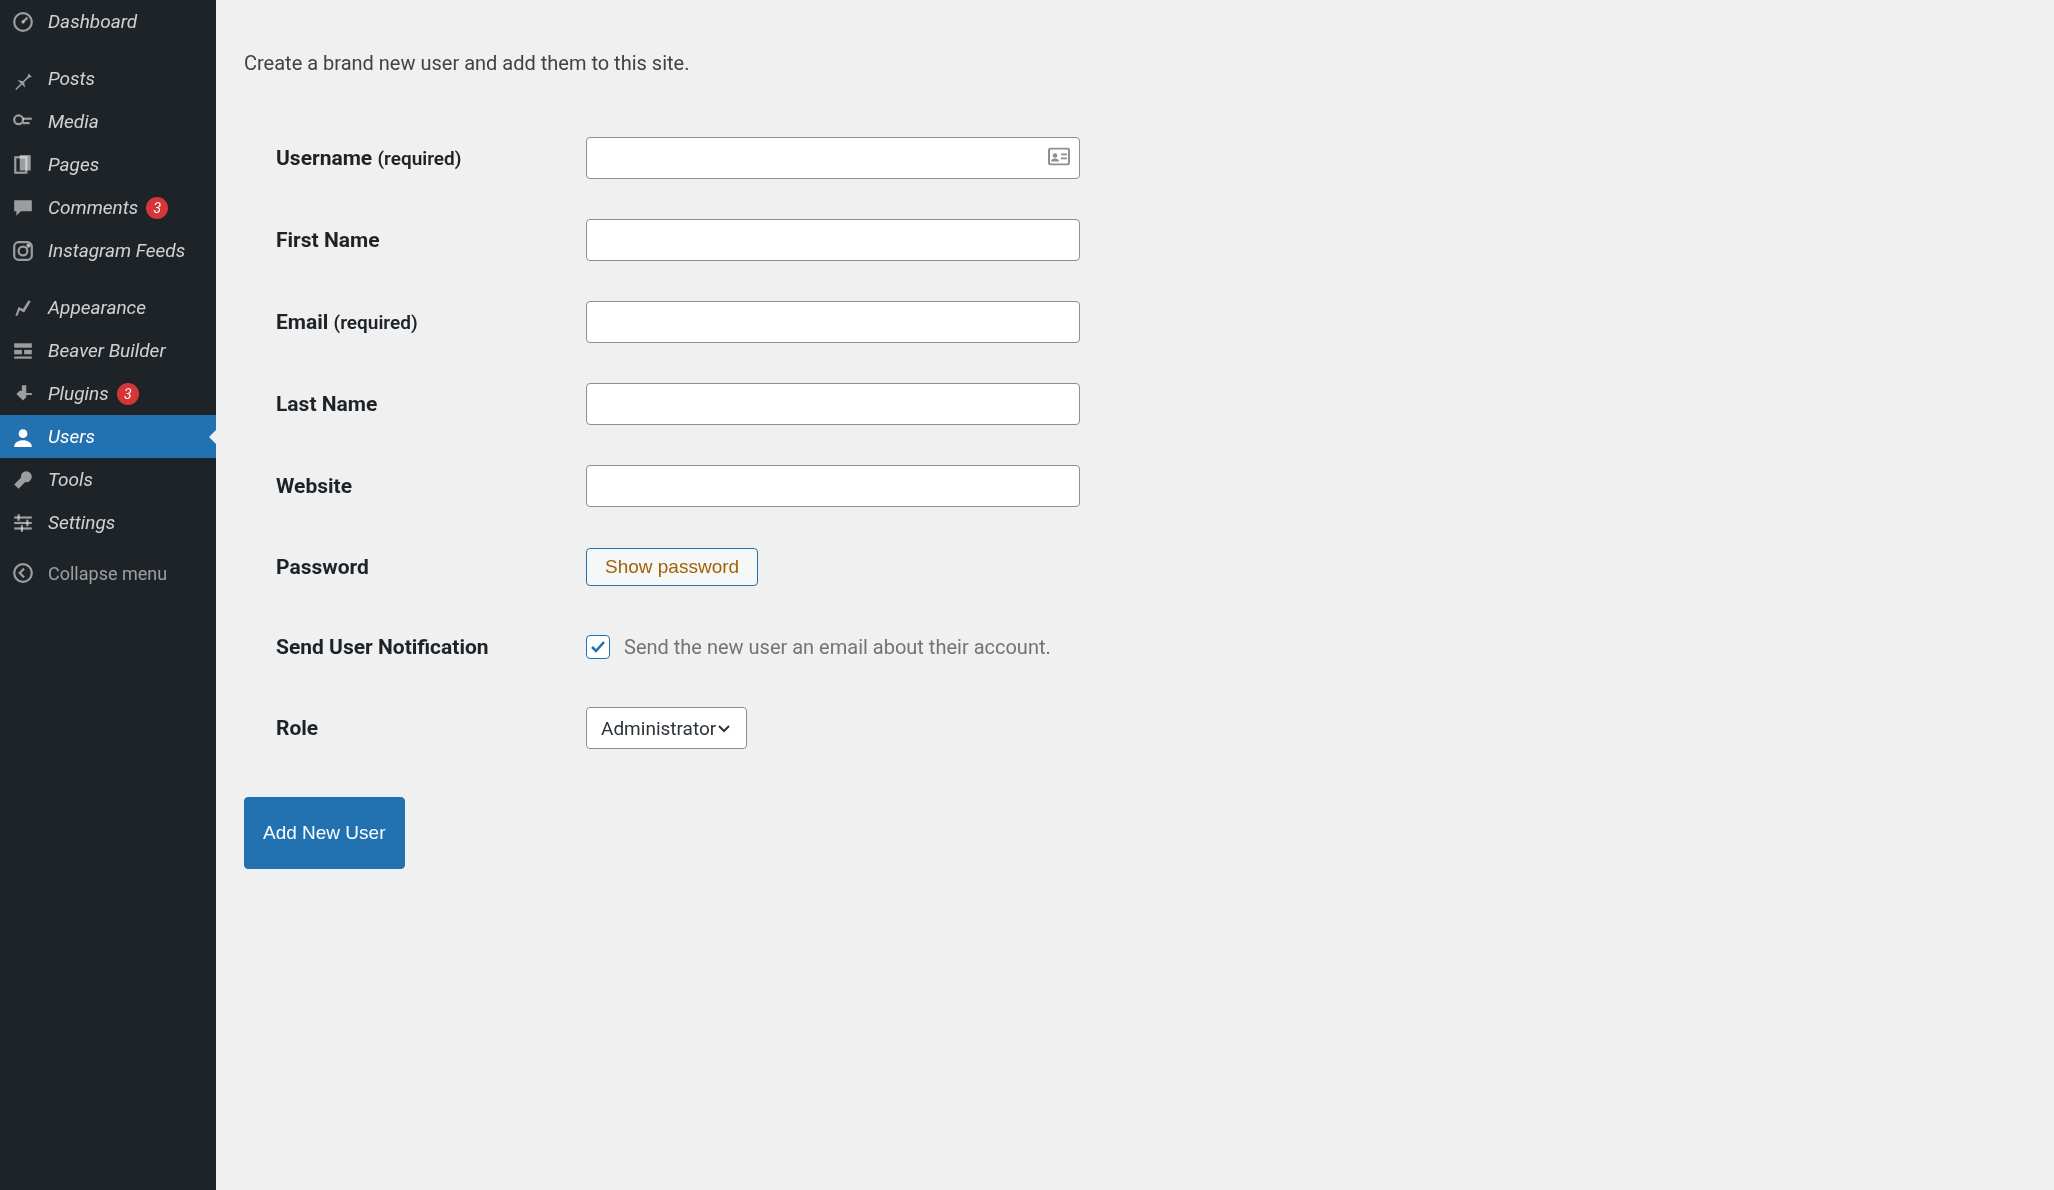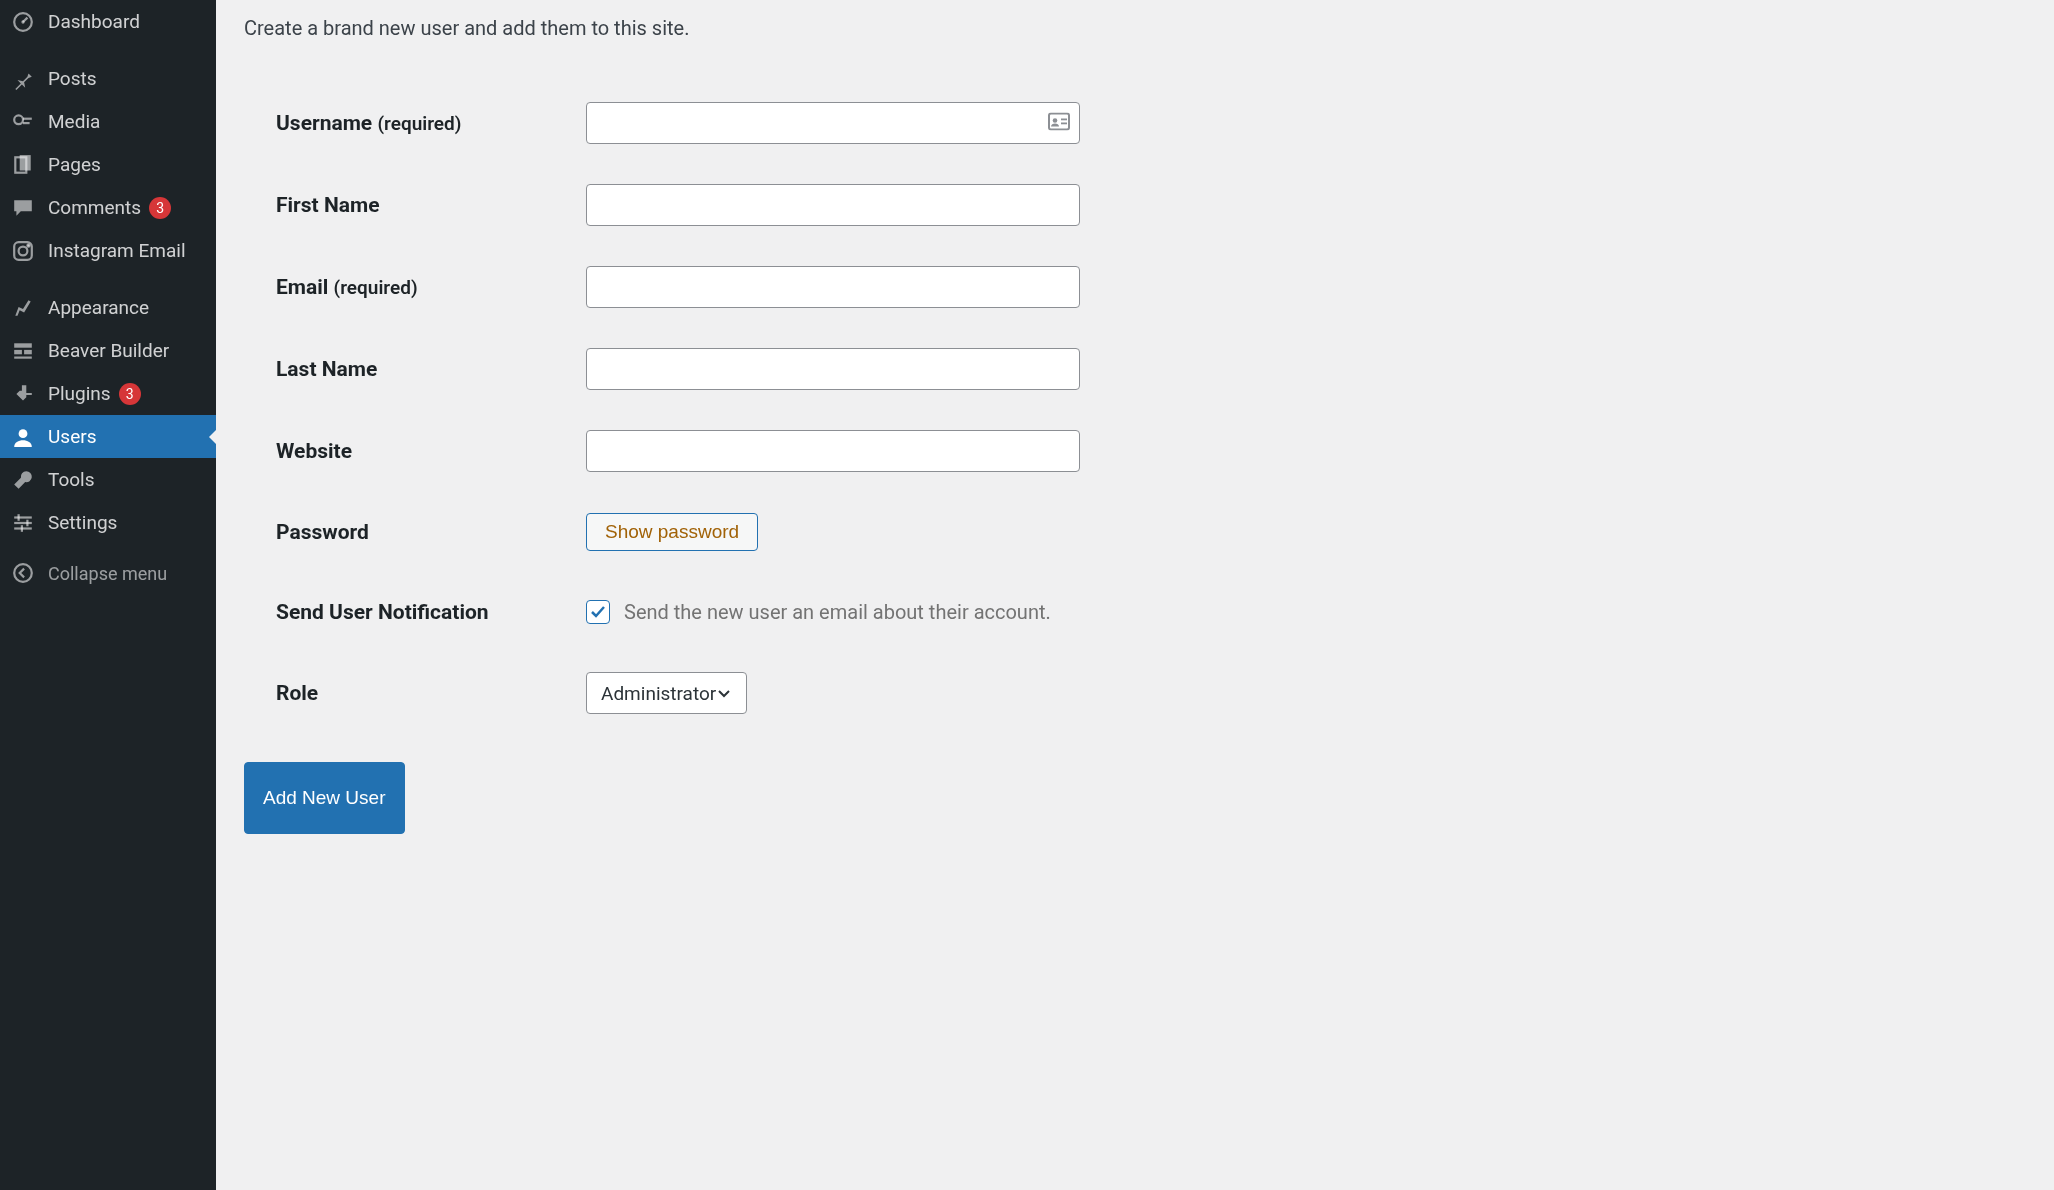--- a/index.html
+++ b/index.html
@@ -19,20 +19,21 @@
     padding-top: 0;
   }
   .menu-item {
     display: flex;
     align-items: center;
     padding: 10px 12px;
     font-size: 19px;
     color: rgba(240,240,241,0.85);
     cursor: pointer;
     position: relative;
+    font-style: italic;
   }
   .menu-item.separator-before { margin-top: 14px; }
   .menu-item .icon {
     width: 22px;
     height: 22px;
     margin-right: 14px;
     color: rgba(240,240,241,0.6);
     display:flex;align-items:center;justify-content:center;flex-shrink:0;
   }
   .menu-item.active {
@@ -77,20 +78,21 @@
   .collapse-row .icon{width:22px;height:22px;margin-right:14px;display:flex;align-items:center;justify-content:center;}
 
   .main {
     flex: 1;
     padding: 16px 28px;
   }
   .intro {
     font-size: 20px;
     color: #3c434a;
     margin-bottom: 42px;
+    margin-top: 35px;
   }
   .form-table { width: 100%; border-collapse: collapse; margin-left: 32px; }
   .form-table tr { }
   .form-table th {
     text-align: left;
     vertical-align: middle;
     width: 310px;
     padding: 28px 10px 28px 0;
     font-size: 21px;
     font-weight: 700;
@@ -207,21 +209,21 @@
   </div>
 
   <div class="menu-item">
     <span class="icon">
       <svg viewBox="0 0 20 20" fill="none" stroke="currentColor" stroke-width="2">
           <rect x="2" y="2" width="16" height="16" rx="4"></rect>
           <circle cx="10" cy="10" r="4"></circle>
           <circle cx="15" cy="5" r="1" fill="currentColor"></circle>
         </svg>
     </span>
-    <span>Instagram Email</span>
+    <span>Instagram Feeds</span>
   </div>
 
   <div class="menu-item separator-before">
     <span class="icon">
       <svg viewBox="0 0 20 20" fill="currentColor">
           <path d="M3 17l3-8 4 2 5-8 2 1-6 10-4-2-2 5z"></path>
         </svg>
     </span>
     <span>Appearance</span>
   </div>

